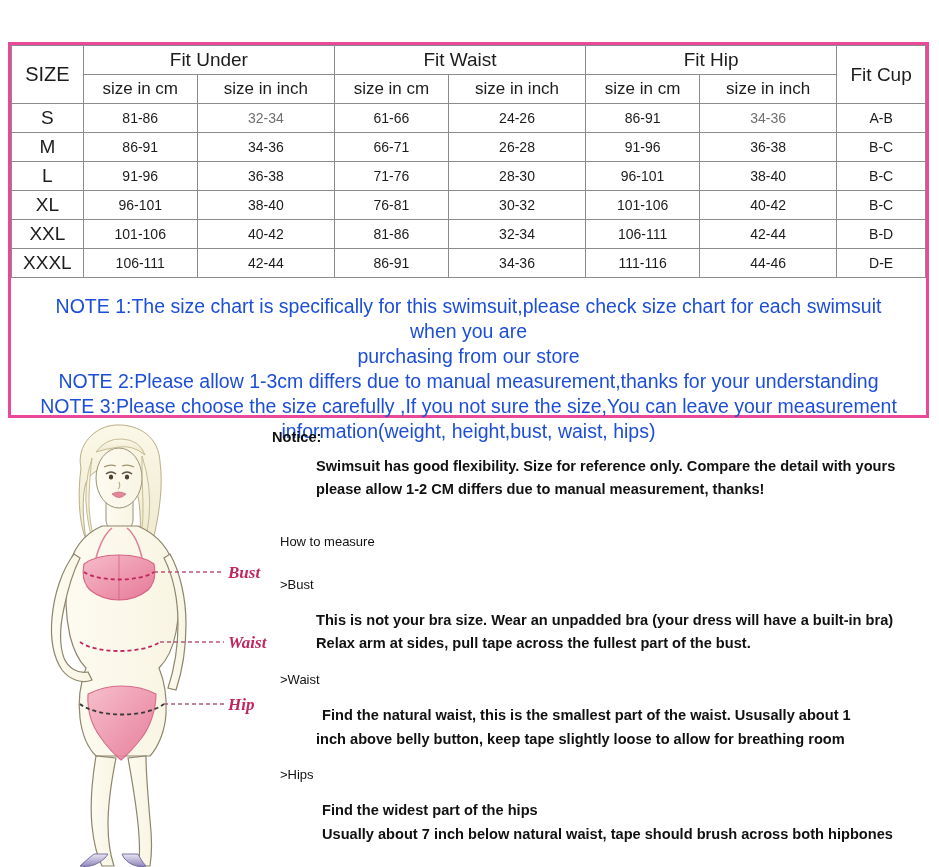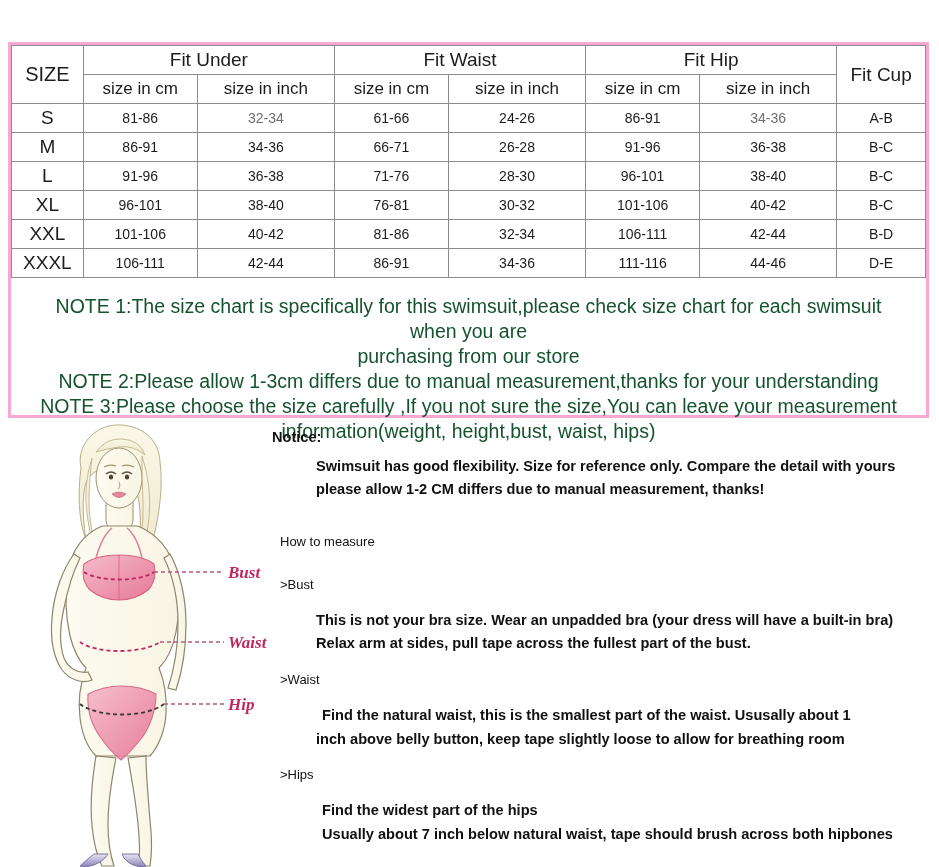--- a/index.html
+++ b/index.html
@@ -20,21 +20,21 @@
     overflow: hidden;
   }
 
   
   .chart-box {
     position: absolute;
     left: 8px;
     top: 42px;
     width: 921px;
     height: 376px;
-    border: 3px solid #f9a8d4;
+    border: 3px solid #ec4899;
     box-sizing: border-box;
     background: #fff;
   }
 
   table.size-table {
     border-collapse: collapse;
     width: 100%;
     table-layout: fixed;
     font-family: "Liberation Sans", sans-serif;
   }
@@ -74,21 +74,21 @@
 
   .col-size   { width: 68px; }
   .col-cm     { width: 108px; }
   .col-inch   { width: 130px; }
   .col-cup    { width: 84px; }
 
   
   .notes {
     padding: 16px 10px 6px 10px;
     text-align: center;
-    color: #14532d;
+    color: #1d4ed8;
     font-size: 19.5px;
     line-height: 1.28;
     font-family: "Liberation Sans", sans-serif;
   }
   .notes .nline { display: block; }
   .notes .n1 { padding: 0 18px; }
 
   
   .bottom {
     position: absolute;

